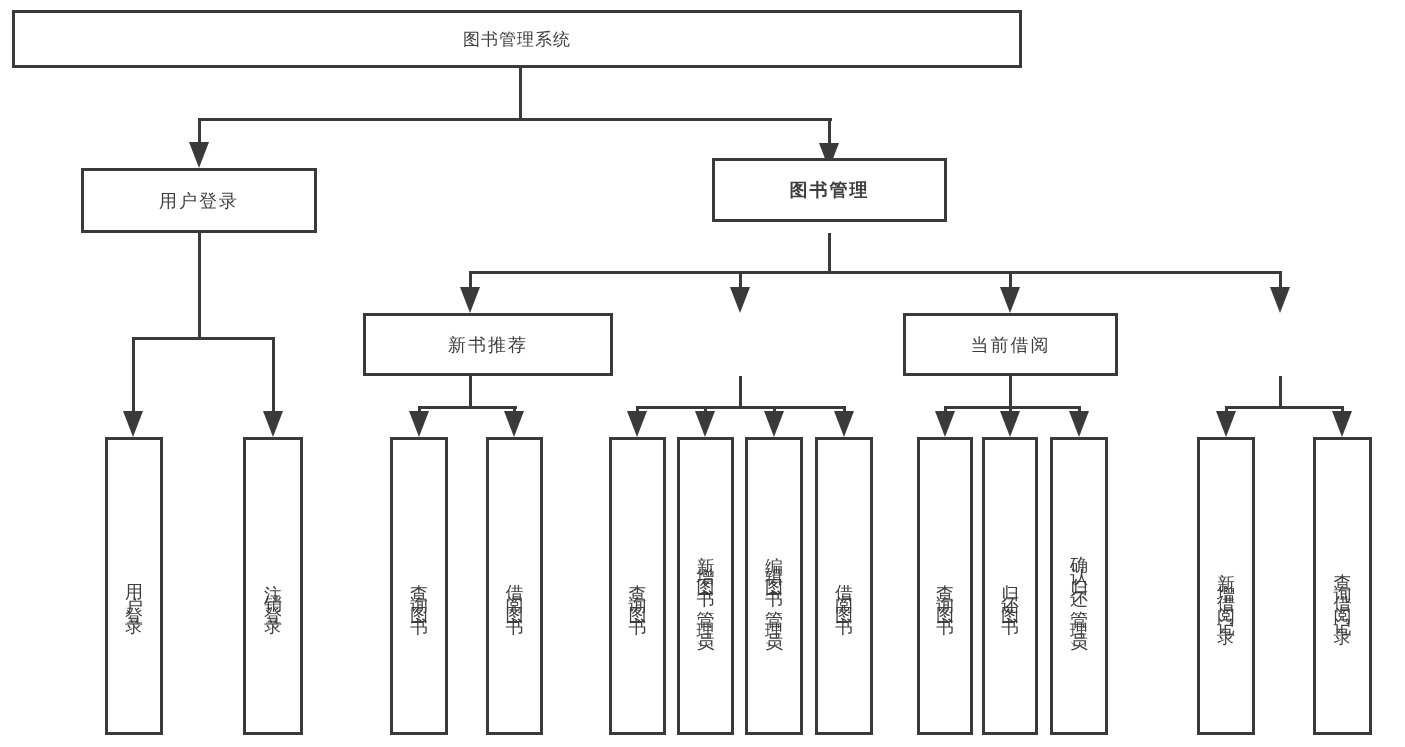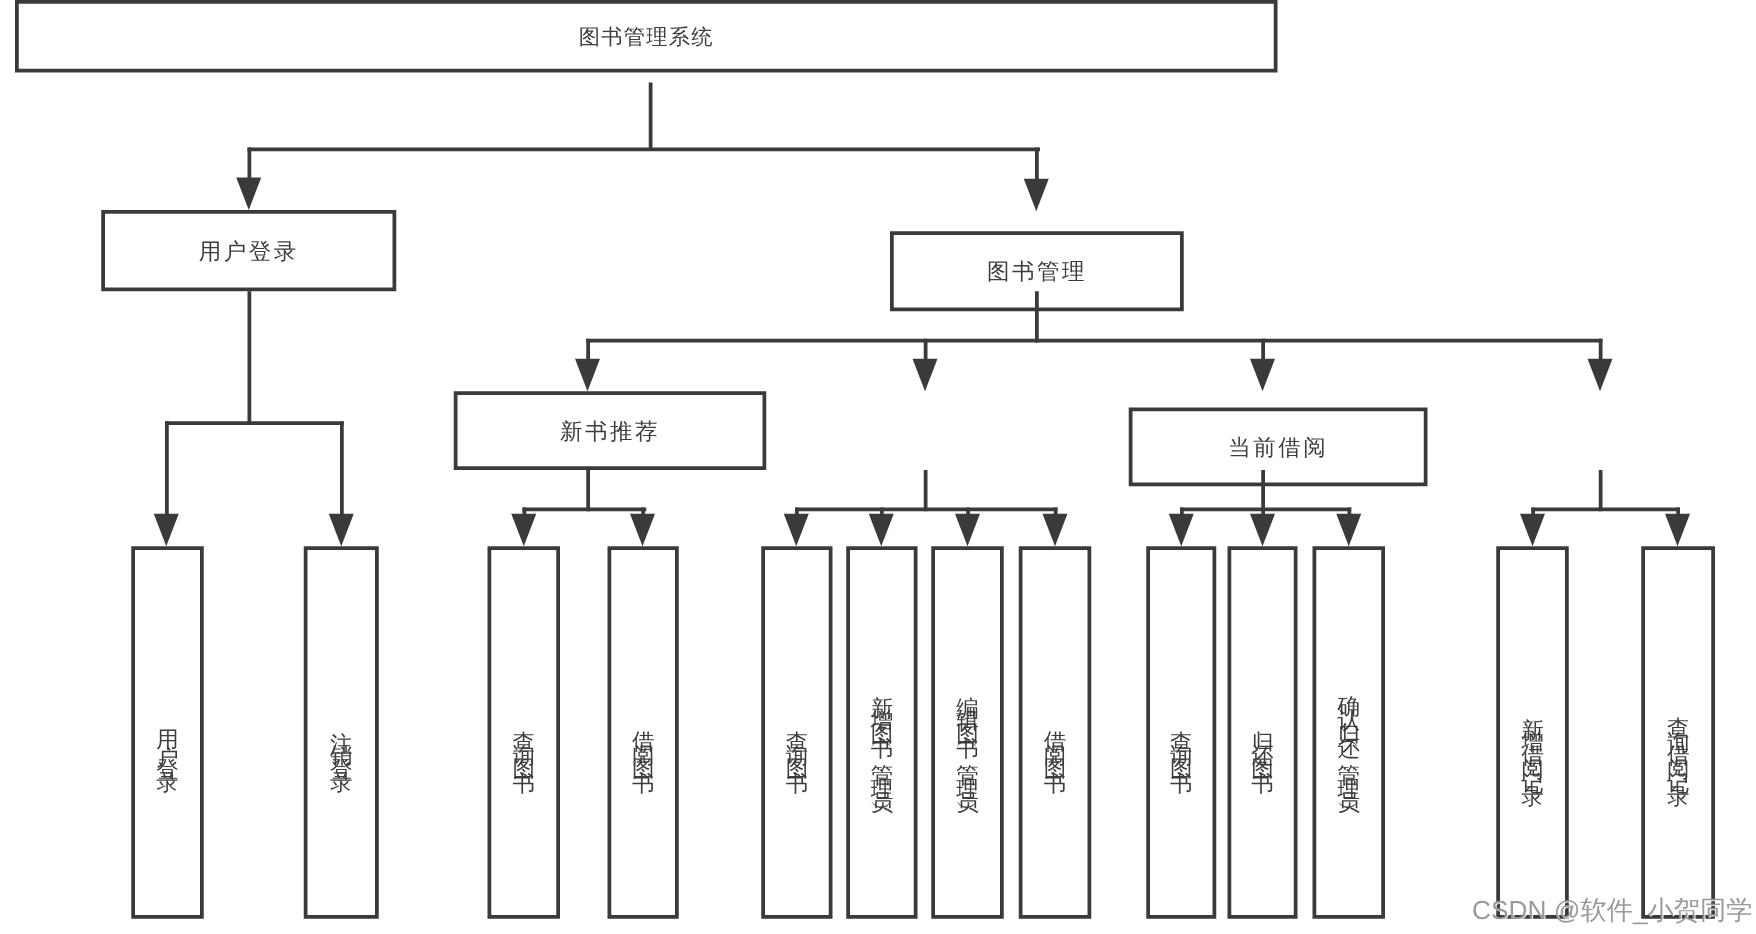--- a/index.html
+++ b/index.html
@@ -44,35 +44,35 @@
     color:rgba(145,145,145,0.92);
     text-shadow:1px 1px 0 rgba(255,255,255,0.8);
     white-space:nowrap;
   }
 </style>
 </head>
 <body>
 
 <div class="stage">
 
-  <div class="box" style="left:12px;top:0;width:1010px;height:58px;">
+  <div class="box" style="left:12px;top:10px;width:1010px;height:58px;">
     <span class="root-label">图书管理系统</span>
   </div>
 
   <div class="vline" style="left:518.5px;top:66px;height:54px;"></div>
   <div class="hline" style="left:197.5px;top:118px;width:634px;"></div>
   <div class="vline" style="left:197.5px;top:118px;height:26px;"></div>
   <div class="arrowhead" style="left:189px;top:142px;"></div>
   <div class="vline" style="left:827.5px;top:118px;height:27px;"></div>
   <div class="arrowhead" style="left:819px;top:143px;"></div>
 
   <div class="box" style="left:81px;top:168px;width:236px;height:65px;">
     <span class="h-label">用户登录</span>
   </div>
-  <div class="box" style="left:712px;top:185px;width:235px;height:64px;">
+  <div class="box" style="left:712px;top:158px;width:235px;height:64px;font-weight:bold;">
     <span class="h-label">图书管理</span>
   </div>
 
   <div class="vline" style="left:197.5px;top:233px;height:107px;"></div>
   <div class="hline" style="left:131.5px;top:337px;width:143px;"></div>
   <div class="vline" style="left:131.5px;top:337px;height:76px;"></div>
   <div class="arrowhead" style="left:123px;top:411px;"></div>
   <div class="vline" style="left:271.5px;top:337px;height:76px;"></div>
   <div class="arrowhead" style="left:263px;top:411px;"></div>
 
@@ -83,21 +83,21 @@
   <div class="vline" style="left:738.5px;top:271px;height:18px;"></div>
   <div class="arrowhead" style="left:730px;top:287px;"></div>
   <div class="vline" style="left:1008.5px;top:271px;height:18px;"></div>
   <div class="arrowhead" style="left:1000px;top:287px;"></div>
   <div class="vline" style="left:1278.5px;top:271px;height:18px;"></div>
   <div class="arrowhead" style="left:1270px;top:287px;"></div>
 
   <div class="box" style="left:363px;top:313px;width:250px;height:63px;">
     <span class="h-label">新书推荐</span>
   </div>
-  <div class="box" style="left:903px;top:326px;width:239px;height:63px;">
+  <div class="box" style="left:903px;top:313px;width:215px;height:63px;">
     <span class="h-label">当前借阅</span>
   </div>
 
   <div class="vline" style="left:468.5px;top:376px;height:33px;"></div>
   <div class="hline" style="left:417.5px;top:406px;width:99px;"></div>
   <div class="vline" style="left:417.5px;top:406px;height:8px;"></div>
   <div class="arrowhead" style="left:409px;top:411px;"></div>
   <div class="vline" style="left:512.5px;top:406px;height:8px;"></div>
   <div class="arrowhead" style="left:504px;top:411px;"></div>
 
@@ -165,15 +165,14 @@
     <span class="v-label">确认归还（管理员）</span>
   </div>
 
   <div class="box vbox" style="left:1197px;top:437px;width:58px;height:298px;">
     <span class="v-label">新增借阅记录</span>
   </div>
   <div class="box vbox" style="left:1313px;top:437px;width:59px;height:298px;">
     <span class="v-label">查询借阅记录</span>
   </div>
 
-  <div class="watermark">CSDN @软件_小贺同学</div>
 
 </div>
 
 </body></html>

